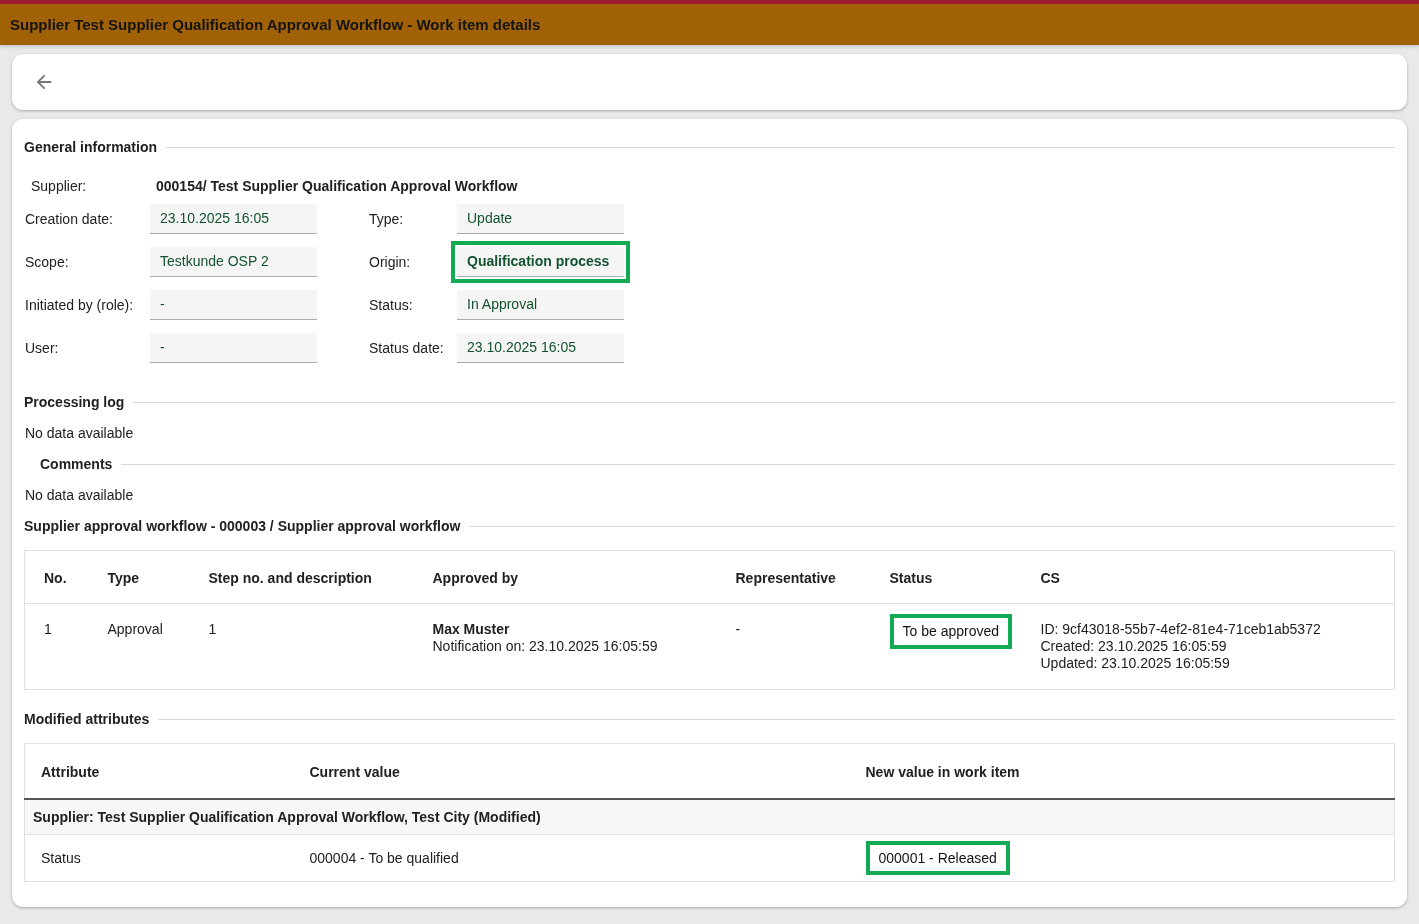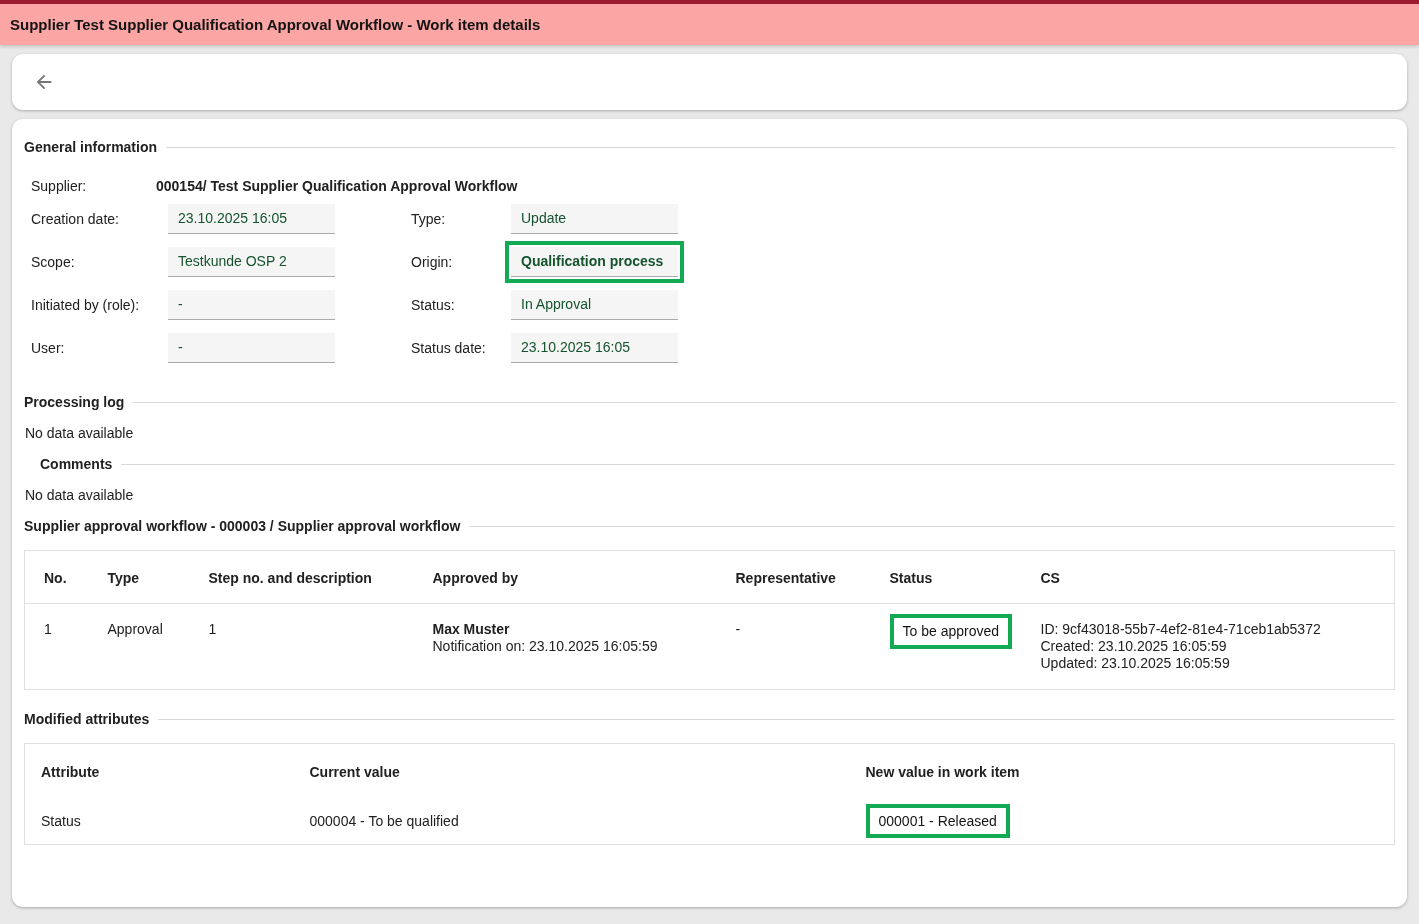--- a/index.html
+++ b/index.html
@@ -11,21 +11,21 @@
     margin: 0; padding: 0;
     width: 1419px; height: 924px;
     background: #e9e9e9;
     font-family: "Liberation Sans", sans-serif;
     font-size: 14px;
     color: #212121;
     overflow: hidden;
   }
   .top-line { height: 4px; background: var(--top-red); }
   .titlebar {
-    background: #fca5a5; height: 41px;
+    background: #a16207; height: 41px;
     display: flex; align-items: center;
     padding: 0 10px;
     box-shadow: 0 2px 3px rgba(0,0,0,.14);
     position: relative; z-index: 3; text-align: right;
   }
   .titlebar h1 { font-size: 15px; font-weight: bold; margin: 0; color: #141414; }
 
   .card {
     background: #fff; border-radius: 11px;
     box-shadow: 0 1px 3px rgba(0,0,0,.28);
@@ -50,21 +50,21 @@
   }
 
   .sec-head { display: flex; align-items: center; }
   .sec-title { font-weight: bold; white-space: nowrap; }
   .rule { flex: 1; height: 1px; background: #d8d8d8; margin-left: 9px; }
 
   
   .supplier-row { display: flex; margin: 23px 0 3px 7px; align-items: baseline; }
   .flabel1 { width: 125px; flex: 0 0 125px; }
   .bold-val { font-weight: bold; }
-  .frow { display: flex; align-items: center; height: 43px; margin-left: 7px; gap: 12px; }
+  .frow { display: flex; align-items: center; height: 43px; margin-left: 1px; }
   .ffield {
     width: 167px; flex: 0 0 167px; height: 30px;
     background: #f5f5f5; border-bottom: 1px solid #aaa;
     color: #14532d; line-height: 29px; padding: 0 10px;
     white-space: nowrap; overflow: hidden;
   }
   .fspacer { width: 52px; flex: 0 0 52px; }
   .flabel2 { width: 88px; flex: 0 0 88px; }
   .hl-wrap {
     display: inline-block; flex: 0 0 auto;
@@ -238,20 +238,23 @@
         <col>
     </colgroup>
     <thead>
       <tr>
         <th>Attribute</th>
         <th>Current value</th>
         <th>New value in work item</th>
       </tr>
     </thead>
     <tbody>
+      <tr class="group-row">
+        <td colspan="3">Supplier: Test Supplier Qualification Approval Workflow, Test City (Modified)</td>
+      </tr>
       <tr class="data-row">
         <td>Status</td>
         <td>000004 - To be qualified</td>
         <td class="new-val-cell">
           <span class="hl-pill">000001 - Released</span>
         </td>
       </tr>
     </tbody>
   </table>
 

